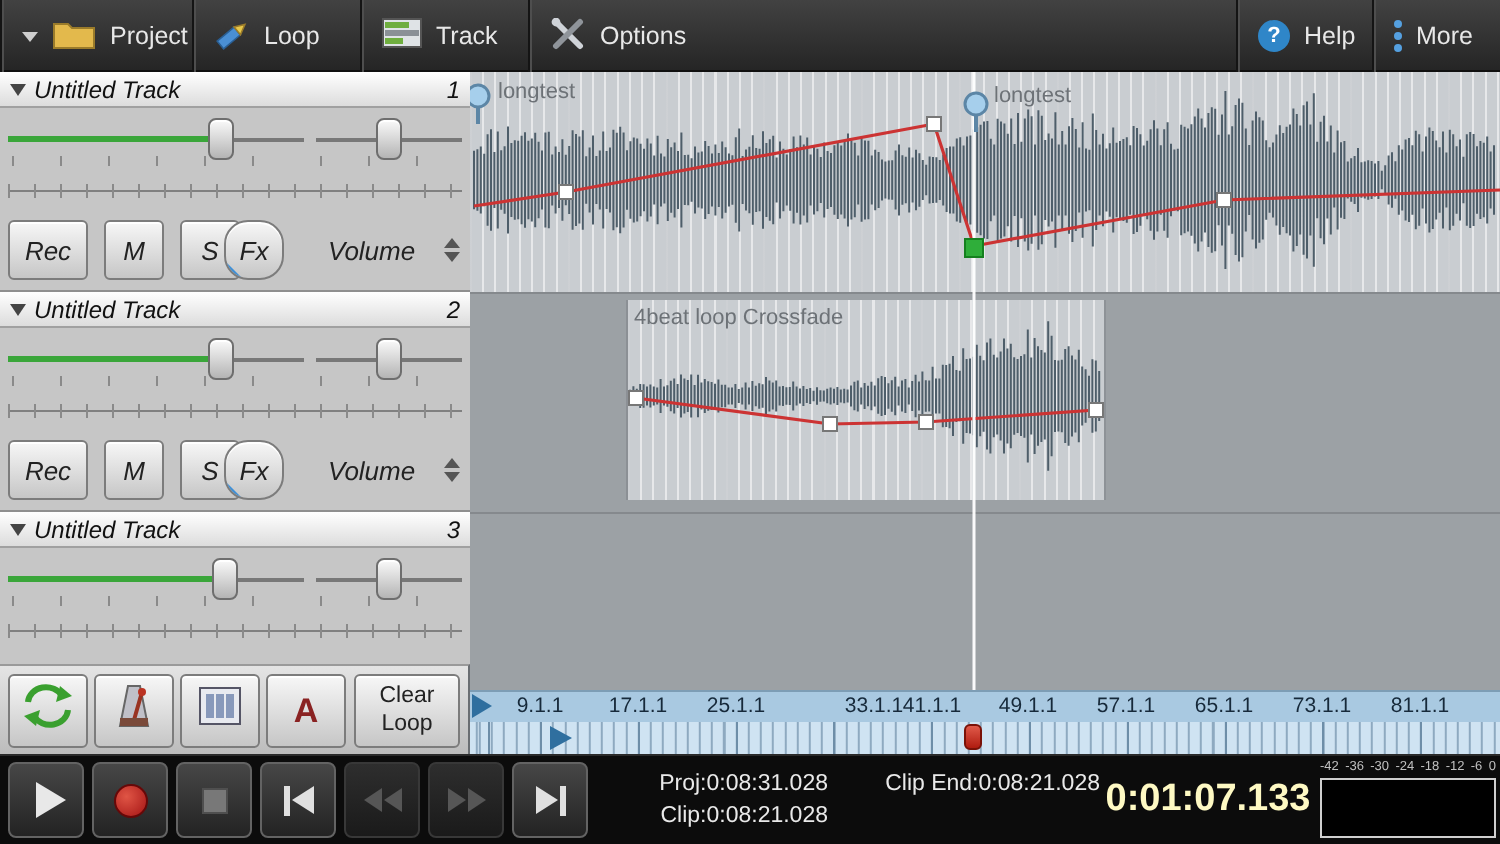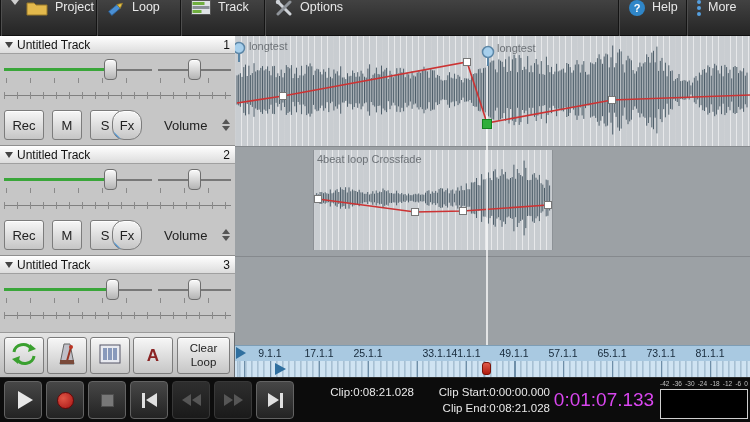--- a/index.html
+++ b/index.html
@@ -3,32 +3,32 @@
 <meta charset="utf-8">
 <style>
   * { margin:0; padding:0; box-sizing:border-box; }
   html,body { background:#000; }
   body { font-family:"Liberation Sans", sans-serif; }
   .app { position:relative; width:750px; height:422px; background:#9ca1a5; overflow:hidden; }
 
   
   .topbar { position:absolute; left:0; top:0; width:750px; height:36px;
     background:linear-gradient(#424242,#252525); border-bottom:1px solid #101010; }
-  .mbtn { position:absolute; top:0; height:36px; display:flex; gap:7px;
+  .mbtn { position:absolute; top:0; height:36px; display:flex; align-items:center; gap:7px;
     padding-left:10px; color:#e8e8e8; font-size:12.5px;
     border-left:1px solid #141414; box-shadow:inset 1px 0 0 #4e4e4e; cursor:default; }
   .caret-down { width:0; height:0; border-left:4px solid transparent; border-right:4px solid transparent; border-top:5px solid #cfcfcf; }
   .help-circle { width:16px; height:16px; border-radius:50%; background:#2f86c8; color:#fff;
     font-size:11px; font-weight:bold; display:flex; align-items:center; justify-content:center; }
   .more-dots { display:flex; flex-direction:column; gap:2px; }
   .more-dots i { width:4px; height:4px; border-radius:50%; background:#55a0e0; }
 
   
   .track-panel { position:absolute; left:0; top:36px; width:235px; height:296px; background:#c4c4c4; border-right:1px solid #6a6e72; }
-  .track { position:absolute; left:0; width:235px; background:#c6c6c6; border-bottom:1px solid #8f8f8f; }
+  .track { position:absolute; left:0; width:235px; background:#c6c6c6; border-bottom:1px solid #8f8f8f;font-style:italic; }
   .thead { position:absolute; top:0; left:0; right:0; height:18px;
     background:linear-gradient(#ffffff,#dcdcdc); border-bottom:1px solid #a0a0a0; }
   .thead-tri { position:absolute; left:5px; top:6px; width:0; height:0;
     border-left:4px solid transparent; border-right:4px solid transparent; border-top:6px solid #444; }
   .tname { position:absolute; left:17px; top:2px; font-size:12px; color:#111; }
   .tnum  { position:absolute; right:5px; top:2px; font-size:12px; color:#111; }
   .srow { position:absolute; top:20px; left:0; right:0; height:28px; }
   .slider { position:absolute; top:0; height:28px; }
   .slider.vol { left:4px; width:148px; }
   .slider.pan { left:158px; width:73px; }
@@ -112,21 +112,21 @@
   .tri-r { width:0; height:0; border-left:11px solid #e0e0e0; border-top:7px solid transparent; border-bottom:7px solid transparent; }
   .tri-l.sm, .tri-r.sm { border-top-width:6px; border-bottom-width:6px; }
   .tri-l.sm { border-right-width:9px; border-right-color:#565656; }
   .tri-r.sm { border-left-width:9px; border-left-color:#565656; }
   .vbar { width:3px; height:15px; background:#e0e0e0; }
   .irow { display:flex; align-items:center; gap:1px; }
   .tcol { position:absolute; font-size:11.5px; color:#e9e9e9; text-align:right; }
   .tcol div { line-height:16px; white-space:nowrap; }
   .tcol1 { left:298px; top:6px; width:116px; }
   .tcol2 { left:420px; top:6px; width:130px; }
-  .bigtime { position:absolute; left:552px; top:11px; width:104px; text-align:center; font-size:19px; font-weight:normal; color:#d946ef; white-space:nowrap; }
+  .bigtime { position:absolute; left:552px; top:11px; width:104px; text-align:center; font-size:19px; font-weight:bold; color:#fef9c3; white-space:nowrap; }
   .meter { position:absolute; left:660px; top:2px; width:88px; }
   .meter-scale { display:flex; justify-content:space-between; font-size:6.5px; color:#c0c0c0; height:8px; }
   .meter-box { margin-top:1px; height:30px; background:#000; border:1px solid #cfcfcf; }
 </style>
 </head>
 <body>
 
 <div class="app">
 
   <div class="topbar">
@@ -387,24 +387,24 @@
         </span>
       </div>
     <div class="pbtn" style="left:256px;">
         <span class="irow">
           <span class="tri-r"></span>
           <span class="vbar"></span>
         </span>
       </div>
 
     <div class="tcol tcol1">
+      <div>Proj:0:08:31.028</div>
       <div>Clip:0:08:21.028</div>
     </div>
     <div class="tcol tcol2">
-      <div>Clip Start:0:00:00.000</div>
       <div>Clip End:0:08:21.028</div>
     </div>
     <div class="bigtime">0:01:07.133</div>
     <div class="meter">
       <div class="meter-scale">
         <span>-42</span>
         <span>-36</span>
         <span>-30</span>
         <span>-24</span>
         <span>-18</span>

